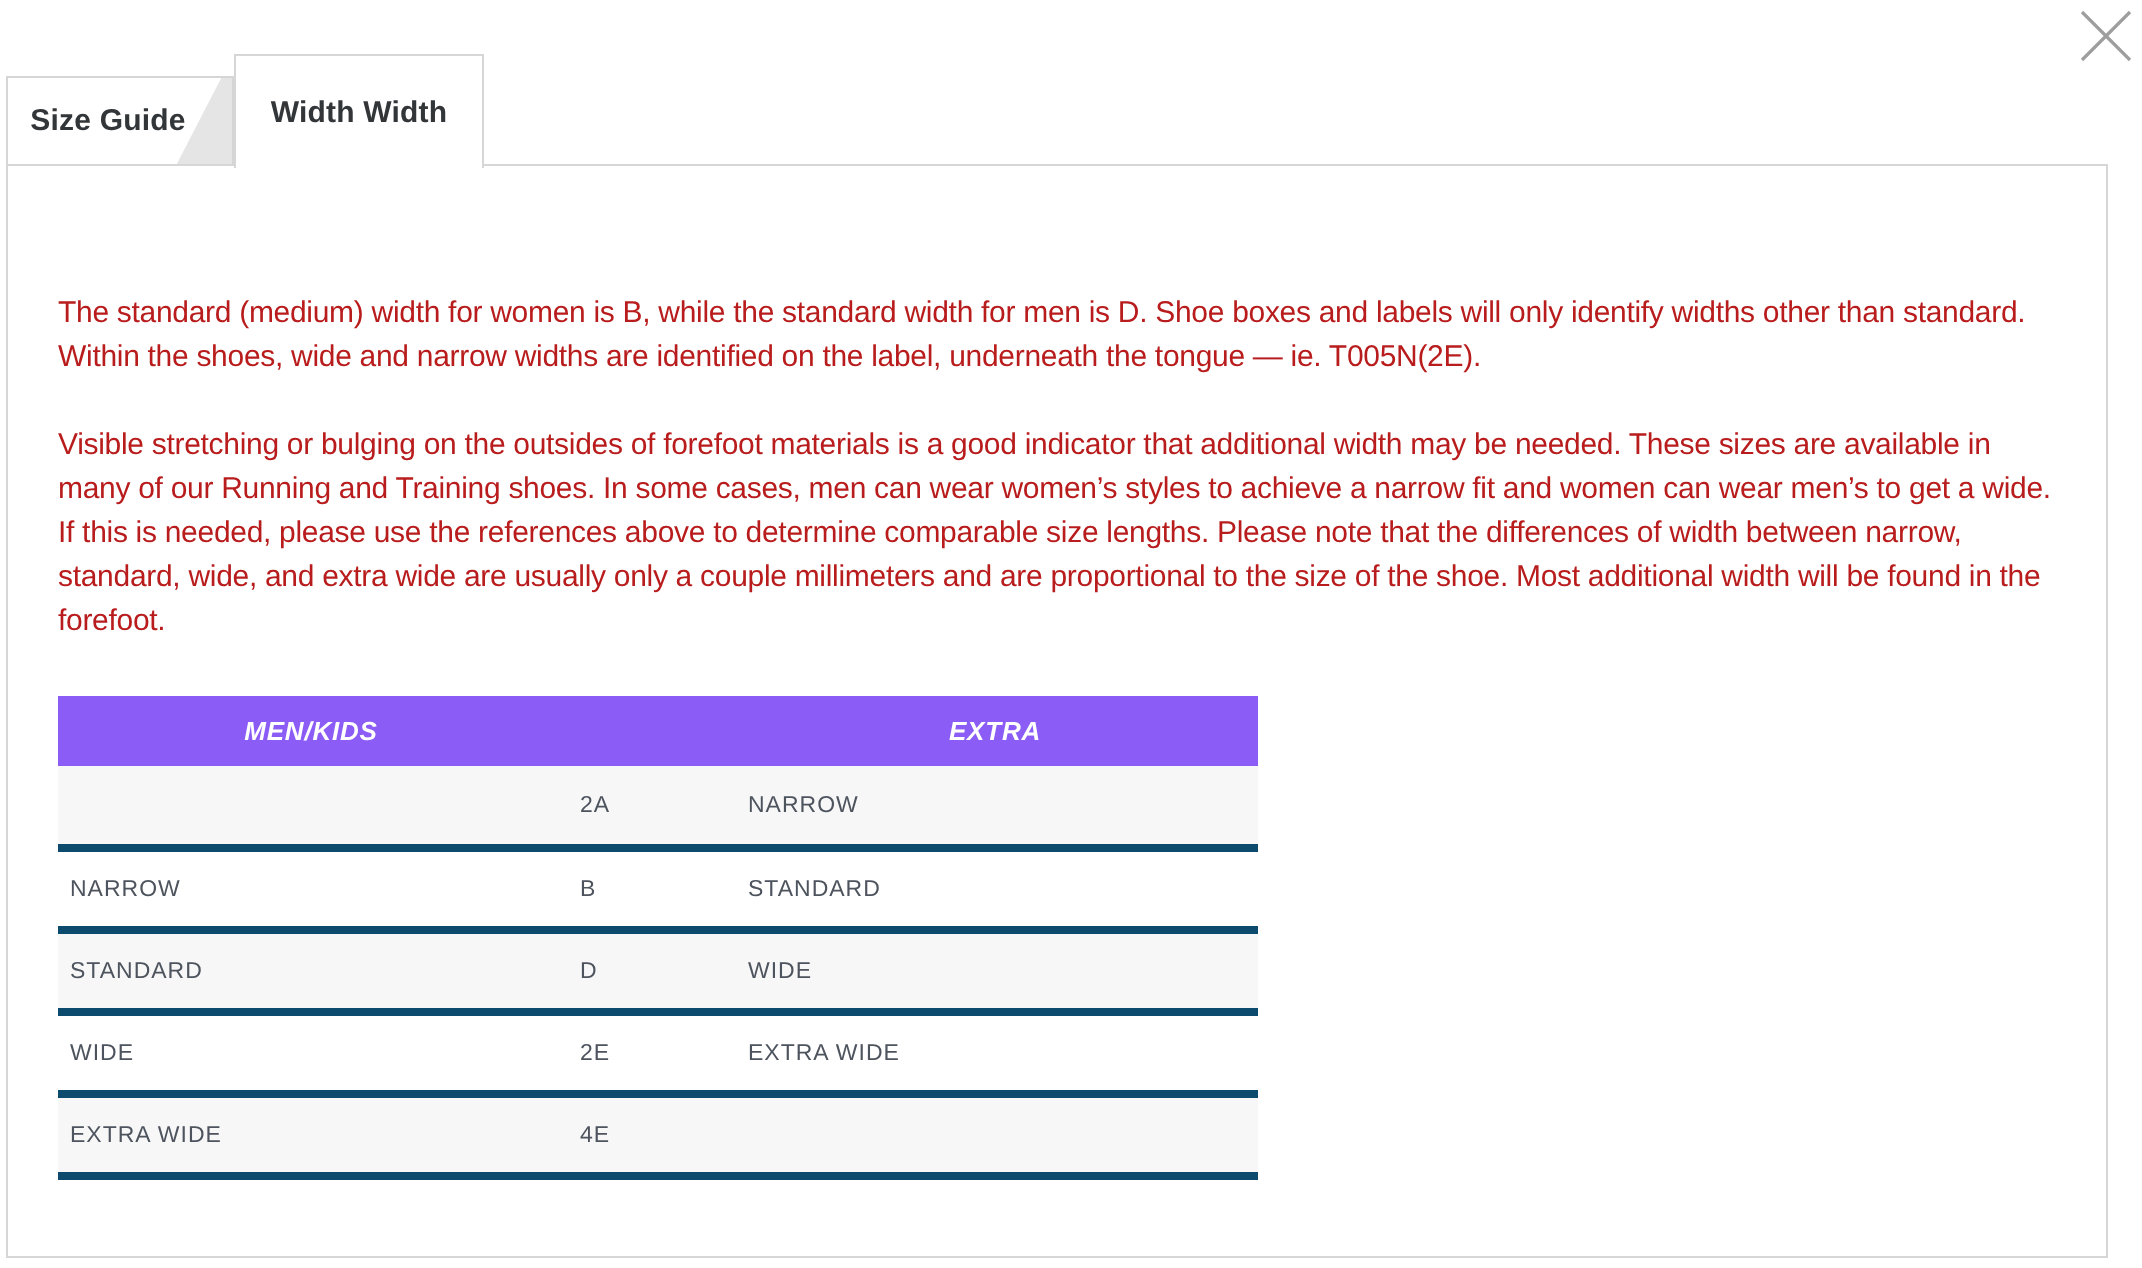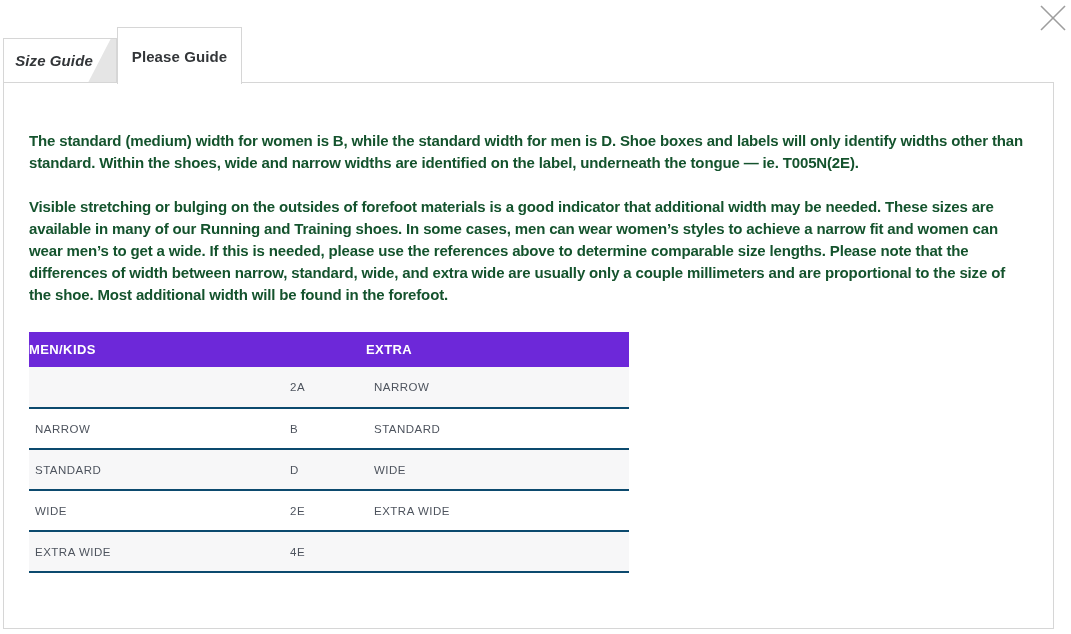--- a/index.html
+++ b/index.html
@@ -34,21 +34,21 @@
     letter-spacing: 0.1px;
   }
   .tab-inactive {
     left: 3px; top: 38px;
     width: 114px; height: 44px;
     border: 1px solid #d6d6d6;
     border-bottom: none;
     z-index: 1;
     overflow: hidden;
   }
-  .tab-inactive .tab-label { margin-right: 12px; font-style: italic; }
+  .tab-inactive .tab-label { margin-right: 12px; }
   .tab-inactive::after {
     content: "";
     position: absolute;
     top: 0; right: 0; bottom: 0;
     width: 30px;
     background: #e5e5e5;
     clip-path: polygon(82% 0, 100% 0, 100% 100%, 8% 100%);
   }
   .tab-active {
     left: 117px; top: 27px;
@@ -64,75 +64,77 @@
     left: 3px; top: 82px;
     width: 1051px; height: 547px;
     border: 1px solid #d6d6d6;
     background: #ffffff;
     z-index: 2;
     padding: 47px 25px 0 25px;
   }
   .body-text {
     font-size: 15px;
     line-height: 22px;
-    color: #14532d;
-    font-weight: 700;
+    color: #b91c1c;
+    font-weight: 400;
     letter-spacing: -0.15px;
     max-width: 1004px;
+    margin-top: 16px;
   }
   .para-intro { margin-bottom: 22px; }
 
   
   .width-table {
     margin-top: 26px;
     width: 600px;
     border-collapse: collapse;
     table-layout: fixed;
   }
   .width-table col.c1 { width: 253px; }
   .width-table col.c2 { width: 84px; }
   .width-table col.c3 { width: 263px; }
   .width-table thead th {
-    background: #6d28d9;
+    background: #8b5cf6;
     color: #ffffff;
     font-size: 13px;
     font-weight: bold;
     letter-spacing: 0.4px;
     height: 35px;
-    text-align: left;
+    text-align: center;
     vertical-align: middle;
+    font-style: italic;
   }
   .width-table tbody td {
     height: 41px;
     font-size: 11.5px;
     color: #4e545e;
     letter-spacing: 0.5px;
     vertical-align: middle;
     padding: 0 8px;
-    border-bottom: 2px solid #0c4a6e;
+    border-bottom: 4px solid #0c4a6e;
     background: #ffffff;
   }
   .width-table tbody td:first-child { padding-left: 6px; }
   .width-table tbody tr:nth-child(odd) td { background: #f7f7f8; }
 </style>
 </head>
 <body>
 
 <div class="close-btn">
   <svg viewBox="0 0 32 32">
     <line x1="4" y1="4" x2="28" y2="28" stroke="#9e9e9e" stroke-width="1.6"></line>
     <line x1="28" y1="4" x2="4" y2="28" stroke="#9e9e9e" stroke-width="1.6"></line>
   </svg>
 </div>
 
 <div class="tab tab-inactive">
   <span class="tab-label">Size Guide</span>
 </div>
 <div class="tab tab-active">
-  <span class="tab-label">Please Guide</span>
+  <span class="tab-label">Width Width</span>
 </div>
 
 <div class="panel">
 
   <div class="body-text para-intro">The standard (medium) width for women is B, while the standard width for men is D. Shoe boxes and labels will only identify widths other than standard. Within the shoes, wide and narrow widths are identified on the label, underneath the tongue — ie. T005N(2E).</div>
 
   <div class="body-text">Visible stretching or bulging on the outsides of forefoot materials is a good indicator that additional width may be needed. These sizes are available in many of our Running and Training shoes. In some cases, men can wear women’s styles to achieve a narrow fit and women can wear men’s to get a wide. If this is needed, please use the references above to determine comparable size lengths. Please note that the differences of width between narrow, standard, wide, and extra wide are usually only a couple millimeters and are proportional to the size of the shoe. Most additional width will be found in the forefoot.</div>
 
   <table class="width-table">
     <colgroup>

